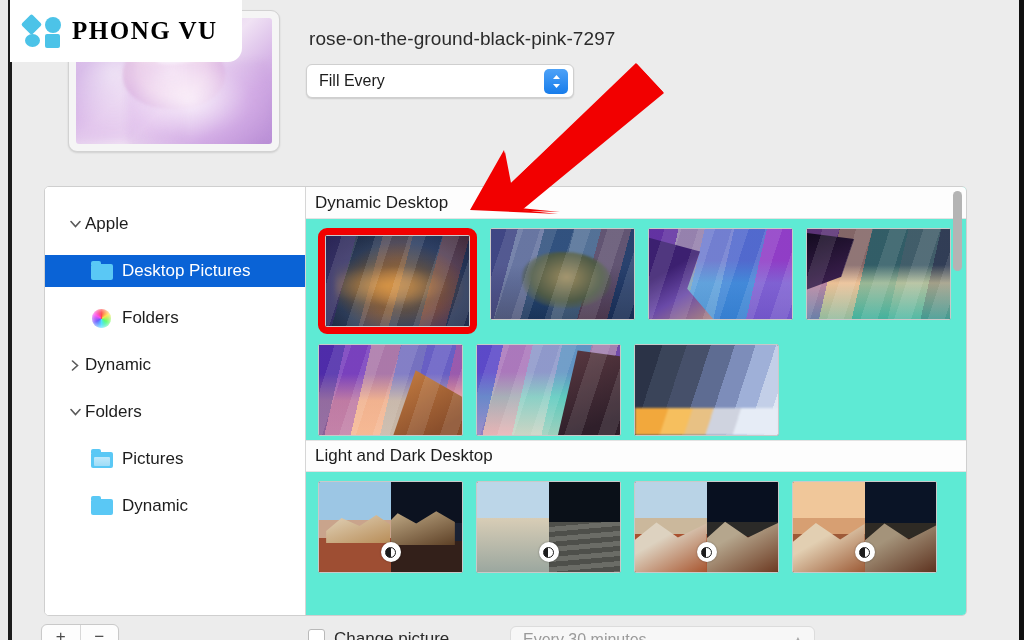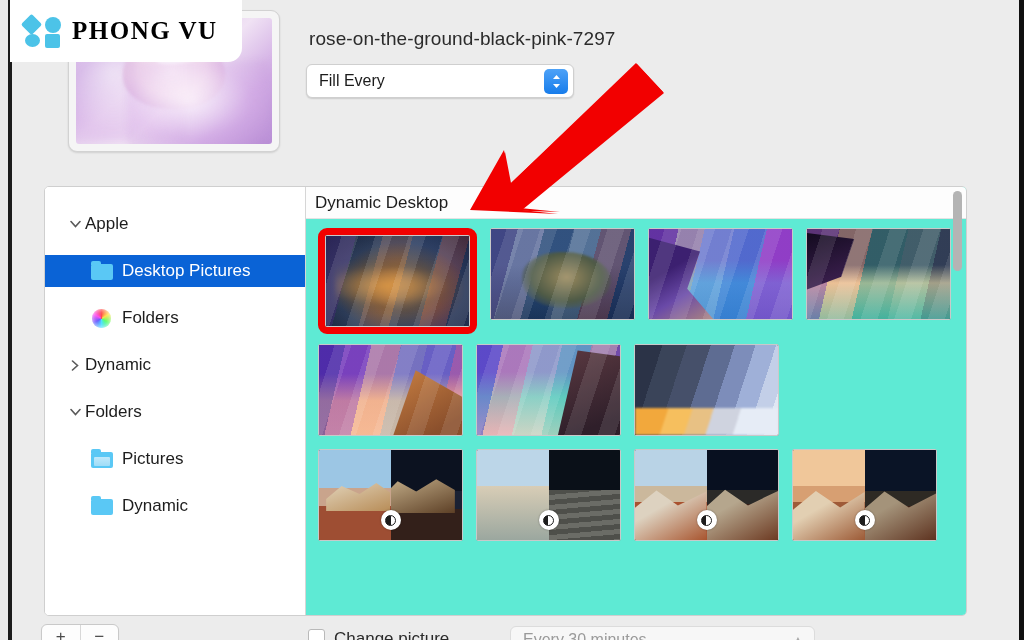--- a/index.html
+++ b/index.html
@@ -509,20 +509,21 @@
         </div>
         <div class="thumb">
           <div class="tw sc-cove"></div>
             <div class="sweep"></div>
         </div>
         <div class="thumb">
           <div class="tw sc-gradient"></div>
         </div>
       </div>
 
+      <div class="group-header" style="border-top:1px solid #e3e3e3;">Light and Dark Desktop</div>
 
       <div class="grid">
         <div class="thumb">
           <div class="split">
               <div class="half rock-light-1"></div>
               <div class="half rock-dark-1"></div>
             </div>
           <span class="ld-badge">
               <i></i>
             </span>

